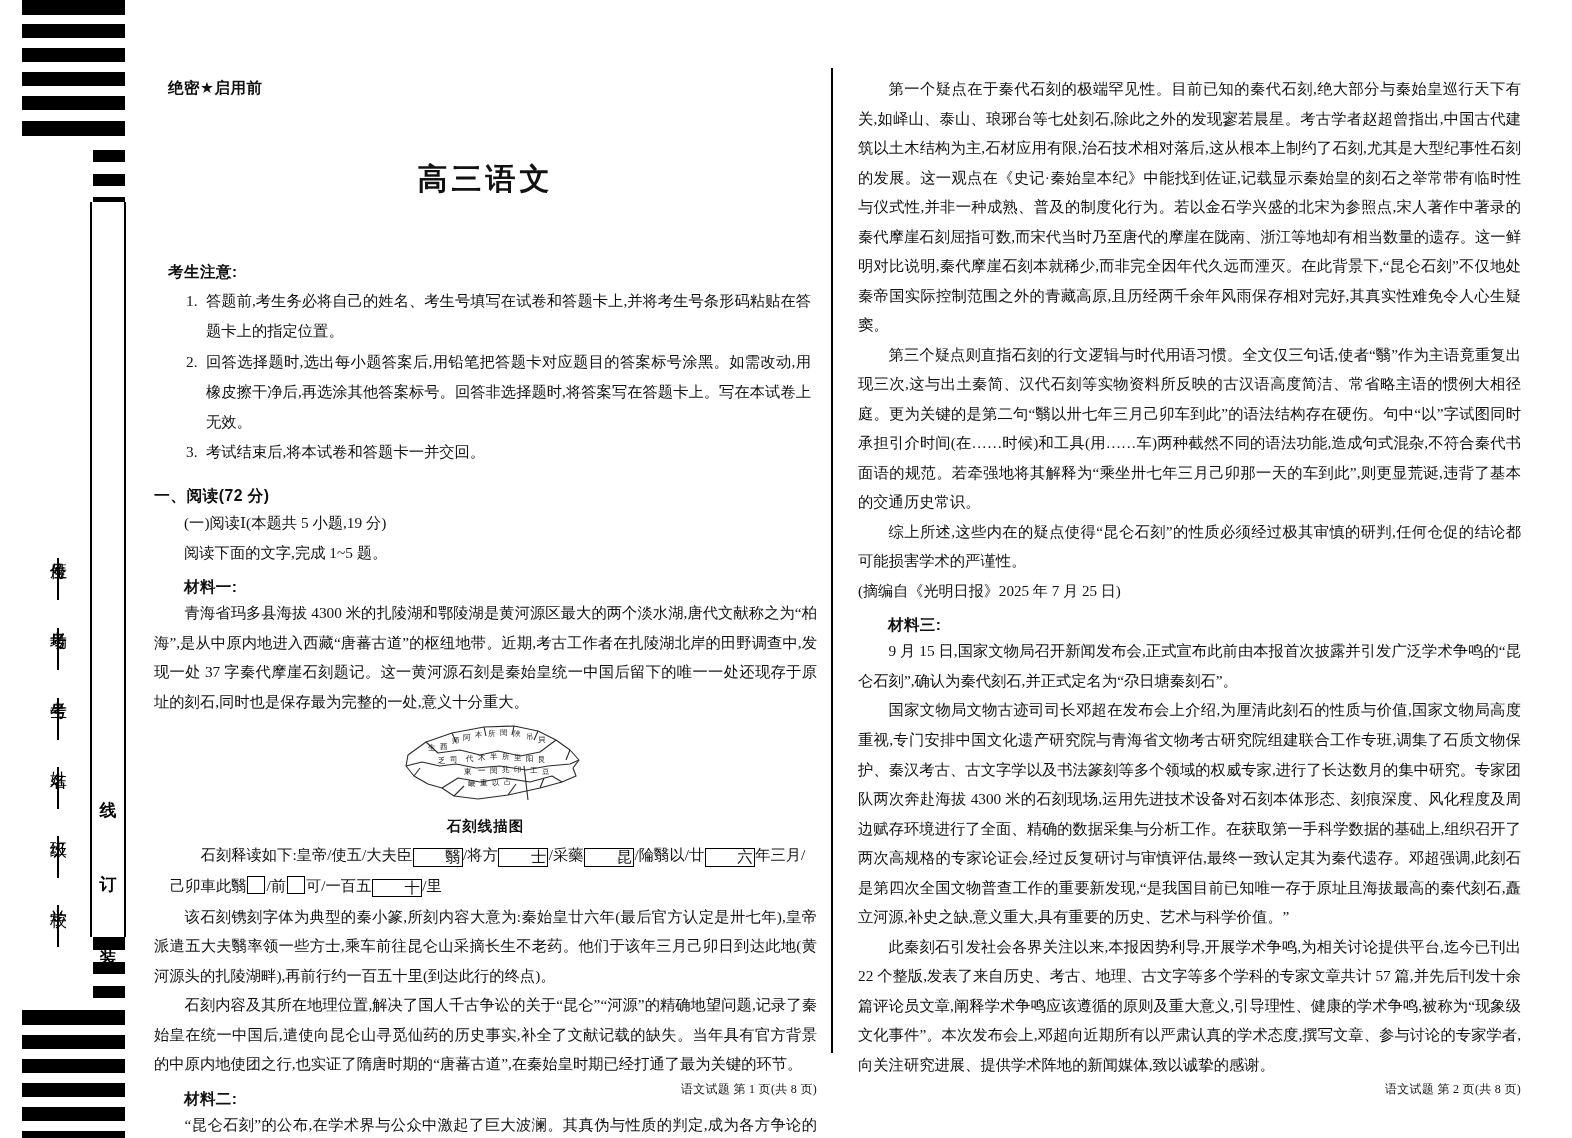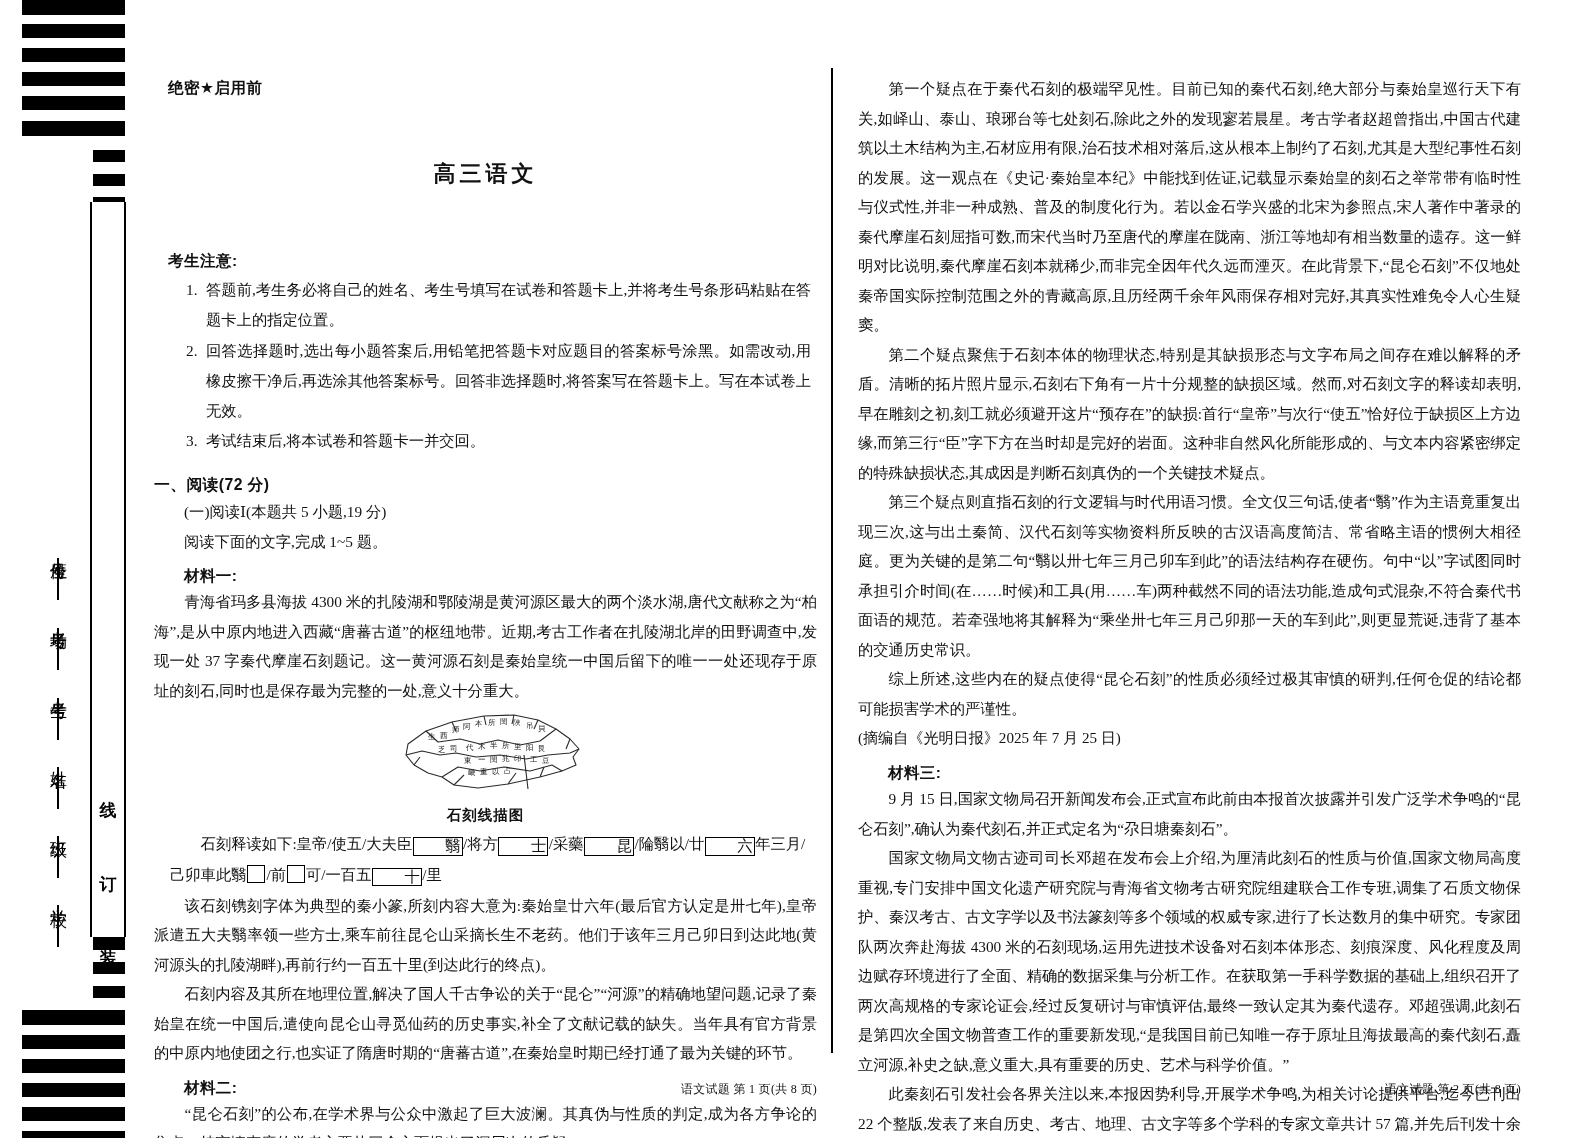--- a/index.html
+++ b/index.html
@@ -144,21 +144,21 @@
     font-family: "Liberation Sans", "DejaVu Sans", sans-serif;
     font-weight: bold;
     font-size: 15.5px;
     letter-spacing: 0.5px;
     margin: 0 0 0 14px;
   }
   .paper-title {
     text-align: center;
     font-family: "Liberation Sans", "DejaVu Sans", sans-serif;
     font-weight: bold;
-    font-size: 22px;
+    font-size: 30px;
     letter-spacing: 4px;
     margin: 60px 0 0 0;
   }
   .notice-head {
     font-family: "Liberation Sans", "DejaVu Sans", sans-serif;
     font-weight: bold;
     font-size: 15.5px;
     margin: 62px 0 3px 14px;
     letter-spacing: 0.5px;
   }
@@ -439,21 +439,20 @@
       <div class="mat-head">材料二:</div>
       <p class="para">“昆仑石刻”的公布,在学术界与公众中激起了巨大波澜。其真伪与性质的判定,成为各方争论的焦点。持审慎态度的学者主要从三个方面提出了深层次的质疑。</p>
     </div>
 
     <div class="footer">语文试题  第 1 页(共 8 页)</div>
   </div>
 
   <div class="page-col" id="page-right">
     <div class="col-body">
       <p class="para">第一个疑点在于秦代石刻的极端罕见性。目前已知的秦代石刻,绝大部分与秦始皇巡行天下有关,如峄山、泰山、琅琊台等七处刻石,除此之外的发现寥若晨星。考古学者赵超曾指出,中国古代建筑以土木结构为主,石材应用有限,治石技术相对落后,这从根本上制约了石刻,尤其是大型纪事性石刻的发展。这一观点在《史记·秦始皇本纪》中能找到佐证,记载显示秦始皇的刻石之举常带有临时性与仪式性,并非一种成熟、普及的制度化行为。若以金石学兴盛的北宋为参照点,宋人著作中著录的秦代摩崖石刻屈指可数,而宋代当时乃至唐代的摩崖在陇南、浙江等地却有相当数量的遗存。这一鲜明对比说明,秦代摩崖石刻本就稀少,而非完全因年代久远而湮灭。在此背景下,“昆仑石刻”不仅地处秦帝国实际控制范围之外的青藏高原,且历经两千余年风雨保存相对完好,其真实性难免令人心生疑窦。</p>
-      <p class="para">第二个疑点聚焦于石刻本体的物理状态,特别是其缺损形态与文字布局之间存在难以解释的矛盾。清晰的拓片照片显示,石刻右下角有一片十分规整的缺损区域。然而,对石刻文字的释读却表明,早在雕刻之初,刻工就必须避开这片“预存在”的缺损:首行“皇帝”与次行“使五”恰好位于缺损区上方边缘,而第三行“臣”字下方在当时却是完好的岩面。这种非自然风化所能形成的、与文本内容紧密绑定的特殊缺损状态,其成因是判断石刻真伪的一个关键技术疑点。</p>
       <p class="para">第三个疑点则直指石刻的行文逻辑与时代用语习惯。全文仅三句话,使者“翳”作为主语竟重复出现三次,这与出土秦简、汉代石刻等实物资料所反映的古汉语高度简洁、常省略主语的惯例大相径庭。更为关键的是第二句“翳以卅七年三月己卯车到此”的语法结构存在硬伤。句中“以”字试图同时承担引介时间(在……时候)和工具(用……车)两种截然不同的语法功能,造成句式混杂,不符合秦代书面语的规范。若牵强地将其解释为“乘坐卅七年三月己卯那一天的车到此”,则更显荒诞,违背了基本的交通历史常识。</p>
       <p class="para">综上所述,这些内在的疑点使得“昆仑石刻”的性质必须经过极其审慎的研判,任何仓促的结论都可能损害学术的严谨性。</p>
       <div class="src">(摘编自《光明日报》2025 年 7 月 25 日)</div>
 
       <div class="mat-head">材料三:</div>
       <p class="para">9 月 15 日,国家文物局召开新闻发布会,正式宣布此前由本报首次披露并引发广泛学术争鸣的“昆仑石刻”,确认为秦代刻石,并正式定名为“尕日塘秦刻石”。</p>
       <p class="para">国家文物局文物古迹司司长邓超在发布会上介绍,为厘清此刻石的性质与价值,国家文物局高度重视,专门安排中国文化遗产研究院与青海省文物考古研究院组建联合工作专班,调集了石质文物保护、秦汉考古、古文字学以及书法篆刻等多个领域的权威专家,进行了长达数月的集中研究。专家团队两次奔赴海拔 4300 米的石刻现场,运用先进技术设备对石刻本体形态、刻痕深度、风化程度及周边赋存环境进行了全面、精确的数据采集与分析工作。在获取第一手科学数据的基础上,组织召开了两次高规格的专家论证会,经过反复研讨与审慎评估,最终一致认定其为秦代遗存。邓超强调,此刻石是第四次全国文物普查工作的重要新发现,“是我国目前已知唯一存于原址且海拔最高的秦代刻石,矗立河源,补史之缺,意义重大,具有重要的历史、艺术与科学价值。”</p>
       <p class="para">此秦刻石引发社会各界关注以来,本报因势利导,开展学术争鸣,为相关讨论提供平台,迄今已刊出 22 个整版,发表了来自历史、考古、地理、古文字等多个学科的专家文章共计 57 篇,并先后刊发十余篇评论员文章,阐释学术争鸣应该遵循的原则及重大意义,引导理性、健康的学术争鸣,被称为“现象级文化事件”。本次发布会上,邓超向近期所有以严肃认真的学术态度,撰写文章、参与讨论的专家学者,向关注研究进展、提供学术阵地的新闻媒体,致以诚挚的感谢。</p>
     </div>
 

